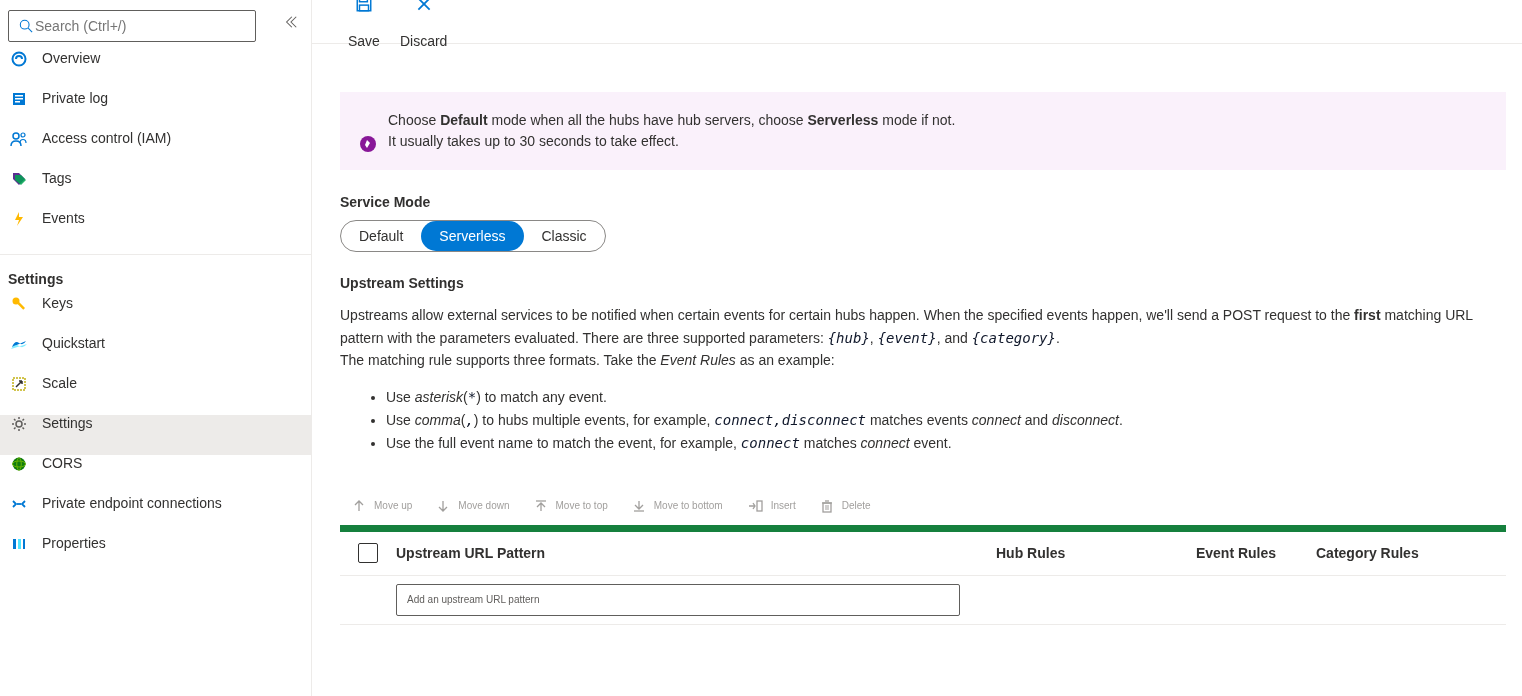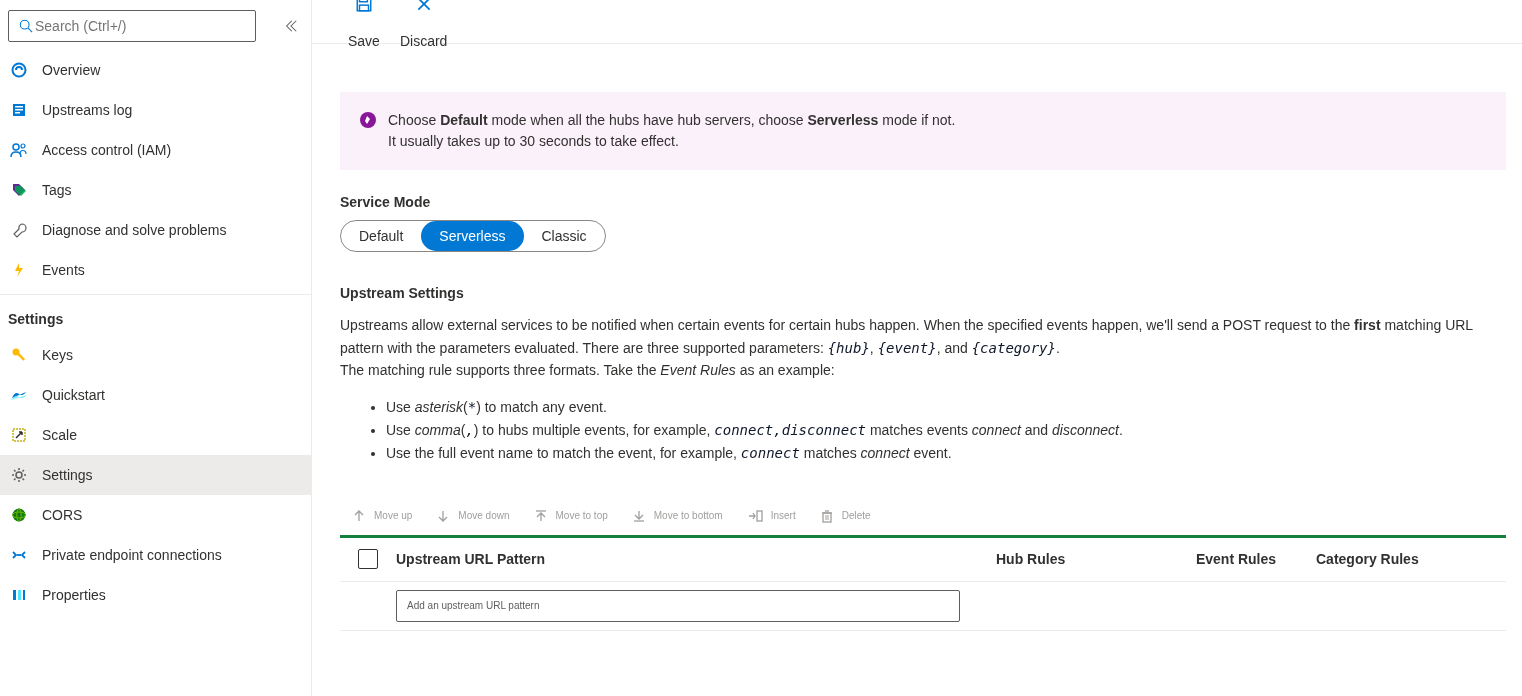--- a/index.html
+++ b/index.html
@@ -15,21 +15,20 @@
 }
 .sidebar {
   width: 312px;
   border-right: 1px solid #edebe9;
   display: flex;
   flex-direction: column;
   padding-top: 10px;
 }
 .search-wrap {
   display: flex;
-  align-items: center;
   padding: 0 8px 8px 8px;
   gap: 23px;
 }
 .search-box {
   flex: 1;
   display: flex;
   align-items: center;
   border: 1px solid #605e5c;
   border-radius: 2px;
   height: 32px;
@@ -46,21 +45,21 @@
   width: 24px;
   height: 24px;
   display: flex;
   align-items: center;
   justify-content: center;
   color: #605e5c;
   cursor: pointer;
 }
 .nav-item {
   display: flex;
-  align-items: center;
+  align-items: flex-start;
   height: 40px;
   padding: 0 8px 0 10px;
   gap: 14px;
   cursor: pointer;
   font-size: 14px;
   color: #323130;
 }
 .nav-item.active { background: #edebe9; }
 .nav-icon {
   width: 18px;
@@ -104,21 +103,21 @@
 }
 .toolbar-btn .ticon { color: #0078d4; }
 .content {
   padding: 48px 16px 16px 28px;
 }
 .info-banner {
   background: #faf1fb;
   padding: 18px 20px;
   display: flex;
   gap: 12px;
-  align-items: flex-start;
+  align-items: flex-end;
   margin-bottom: 24px;
 }
 .info-icon {
   width: 16px;
   height: 16px;
   background: #881798;
   border-radius: 50%;
   display: flex;
   align-items: center;
   justify-content: center;
@@ -146,21 +145,21 @@
   align-items: center;
   cursor: pointer;
   font-size: 14px;
 }
 .pill.active {
   background: #0078d4;
   color: #fff;
   border-radius: 16px;
 }
 .upstream-desc {
-  margin-top: 30px;
+  margin-top: 20px;
   line-height: 1.6;
   font-size: 14px;
 }
 .code { font-family: Consolas, monospace; color: #0f172a; font-style: italic; }
 .italic { font-style: italic; }
 .bold { font-weight: 700; }
 ul.bullets { margin: 14px 0 0 46px; }
 ul.bullets li { line-height: 1.65; }
 
 .table-toolbar {
@@ -173,21 +172,21 @@
 }
 .ttbtn {
   display: flex;
   align-items: center;
   gap: 8px;
   cursor: pointer;
   font-size: 10px;
 }
 .table {
   margin-top: 12px;
-  border-top: 3px solid #15803d;
+  border-top: 7px solid #15803d;
   border-bottom: 1px solid #edebe9;
 }
 .table-header {
   display: flex;
   align-items: center;
   height: 44px;
   font-weight: 700;
   font-size: 14px;
   border-bottom: 1px solid #edebe9;
 }
@@ -249,49 +248,41 @@
   </div>
   <div class="nav-item">
     <span class="nav-icon">
         <svg width="16" height="16" viewBox="0 0 16 16">
           <rect x="2" y="2" width="12" height="12" fill="#0078d4"></rect>
           <rect x="4" y="4" width="8" height="1.5" fill="#fff"></rect>
           <rect x="4" y="7" width="8" height="1.5" fill="#fff"></rect>
           <rect x="4" y="10" width="5" height="1.5" fill="#fff"></rect>
         </svg>
       </span>
-    <span>Upstreams log</span>
+    <span>Private log</span>
   </div>
   <div class="nav-item">
     <span class="nav-icon">
         <svg width="18" height="16" viewBox="0 0 18 16">
           <circle cx="6" cy="5" r="3" fill="none" stroke="#0078d4" stroke-width="1.5"></circle>
           <path d="M1 15 C1 11 4 10 6 10 C8 10 11 11 11 15" fill="none" stroke="#0078d4" stroke-width="1.5"></path>
           <circle cx="13" cy="4" r="2" fill="none" stroke="#0078d4" stroke-width="1.2"></circle>
           <path d="M10 12 C10 9 12 8.5 13 8.5 C14 8.5 16 9 16 12" fill="none" stroke="#0078d4" stroke-width="1.2"></path>
         </svg>
       </span>
     <span>Access control (IAM)</span>
   </div>
   <div class="nav-item">
     <span class="nav-icon">
         <svg width="16" height="16" viewBox="0 0 16 16">
           <path d="M2 2 L8 2 L14 8 L8 14 L2 8 Z" fill="#5c2d91"></path>
           <path d="M4 4 L10 4 L15 9 L10 14 L4 9 Z" fill="#00a651" opacity="0.85"></path>
         </svg>
       </span>
     <span>Tags</span>
-  </div>
-  <div class="nav-item">
-    <span class="nav-icon">
-        <svg width="16" height="16" viewBox="0 0 16 16">
-          <path d="M11 2 A4 4 0 0 1 11 10 L6 15 L3 12 L8 7 A4 4 0 0 1 11 2 Z" fill="none" stroke="#605e5c" stroke-width="1.2"></path>
-        </svg>
-      </span>
-    <span>Diagnose and solve problems</span>
   </div>
   <div class="nav-item">
     <span class="nav-icon">
         <svg width="14" height="16" viewBox="0 0 14 16">
           <path d="M7 1 L3 9 L7 9 L5 15 L11 6 L7 6 Z" fill="#ffb900"></path>
         </svg>
       </span>
     <span>Events</span>
   </div>
 

